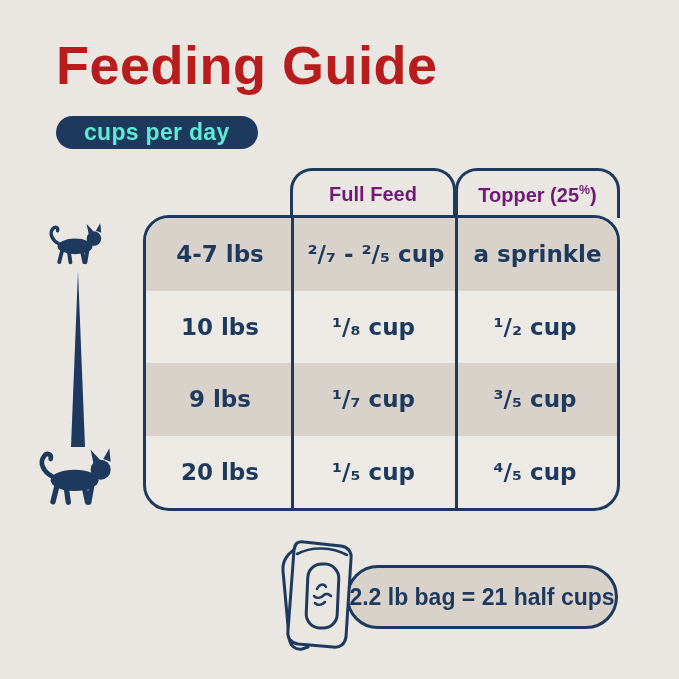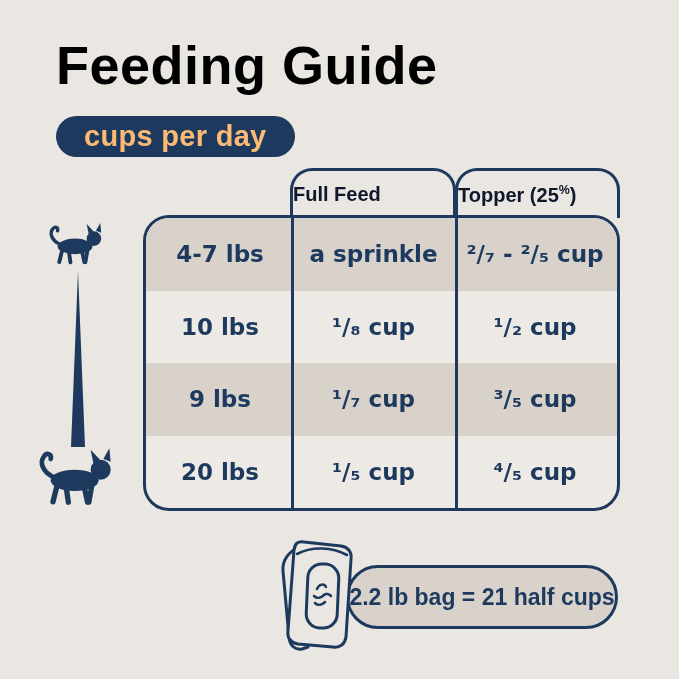--- a/index.html
+++ b/index.html
@@ -3,34 +3,34 @@
 <meta charset="utf-8">
 <style>
   html,body{margin:0;padding:0;}
   .stage{
     position:relative; width:679px; height:679px;
     background:#eae6e2; overflow:hidden;
     font-family:"Liberation Sans","DejaVu Sans",sans-serif;
   }
   .title{
     position:absolute; left:56px; top:34px;
-    font-size:54px; font-weight:bold; color:#000000; letter-spacing:.5px;
+    font-size:54px; font-weight:bold; color:#b91c1c; letter-spacing:.5px;
   }
   .subtitle-pill{
-    position:absolute; left:56px; top:116px; height:41px;
-    background:#1d3a5e; color:#fdba74; border-radius:22px;
+    position:absolute; left:56px; top:116px; height:33px;
+    background:#1d3a5e; color:#5eead4; border-radius:22px;
     display:flex; align-items:center; padding:0 28px;
-    font-size:29px; font-weight:bold; letter-spacing:.3px;
+    font-size:23px; font-weight:bold; letter-spacing:.3px;
   }
   .tab{
     position:absolute; top:168px; height:50px; box-sizing:border-box;
     border:3px solid #1d3a5e; border-bottom:none;
     border-radius:22px 22px 0 0; background:#eae6e2;
-    display:flex; align-items:center; justify-content:flex-start;
-    color:#0f172a; font-weight:bold; font-size:20px;
+    display:flex; align-items:center; justify-content:center;
+    color:#701a75; font-weight:bold; font-size:20px;
   }
   .tab-full{ left:290px; width:166px; }
   .tab-topper{ left:455px; width:165px; }
   .sup{ font-size:.62em; vertical-align:super; }
   .table-body{
     position:absolute; left:143px; top:215px; width:477px; height:296px;
     box-sizing:border-box; border:3px solid #1d3a5e; border-radius:26px;
     background:#edeae5; overflow:hidden;
   }
   .rows{ display:flex; flex-direction:column; height:100%; }
@@ -76,22 +76,22 @@
   <div class="tab tab-topper">
     <span>
       <span>Topper (25</span><span class="sup">%</span><span>)</span>
     </span>
   </div>
 
   <div class="table-body">
     <div class="rows">
       <div class="row dark">
         <div class="cell c1">4-7 lbs</div>
+        <div class="cell c2">²/₇ - ²/₅ cup</div>
         <div class="cell c3">a sprinkle</div>
-        <div class="cell c2">²/₇ - ²/₅ cup</div>
       </div>
       <div class="row">
         <div class="cell c1">10 lbs</div>
         <div class="cell c3">¹/₈ cup</div>
         <div class="cell c2">¹/₂ cup</div>
       </div>
       <div class="row dark">
         <div class="cell c1">9 lbs</div>
         <div class="cell c3">¹/₇ cup</div>
         <div class="cell c2">³/₅ cup</div>

